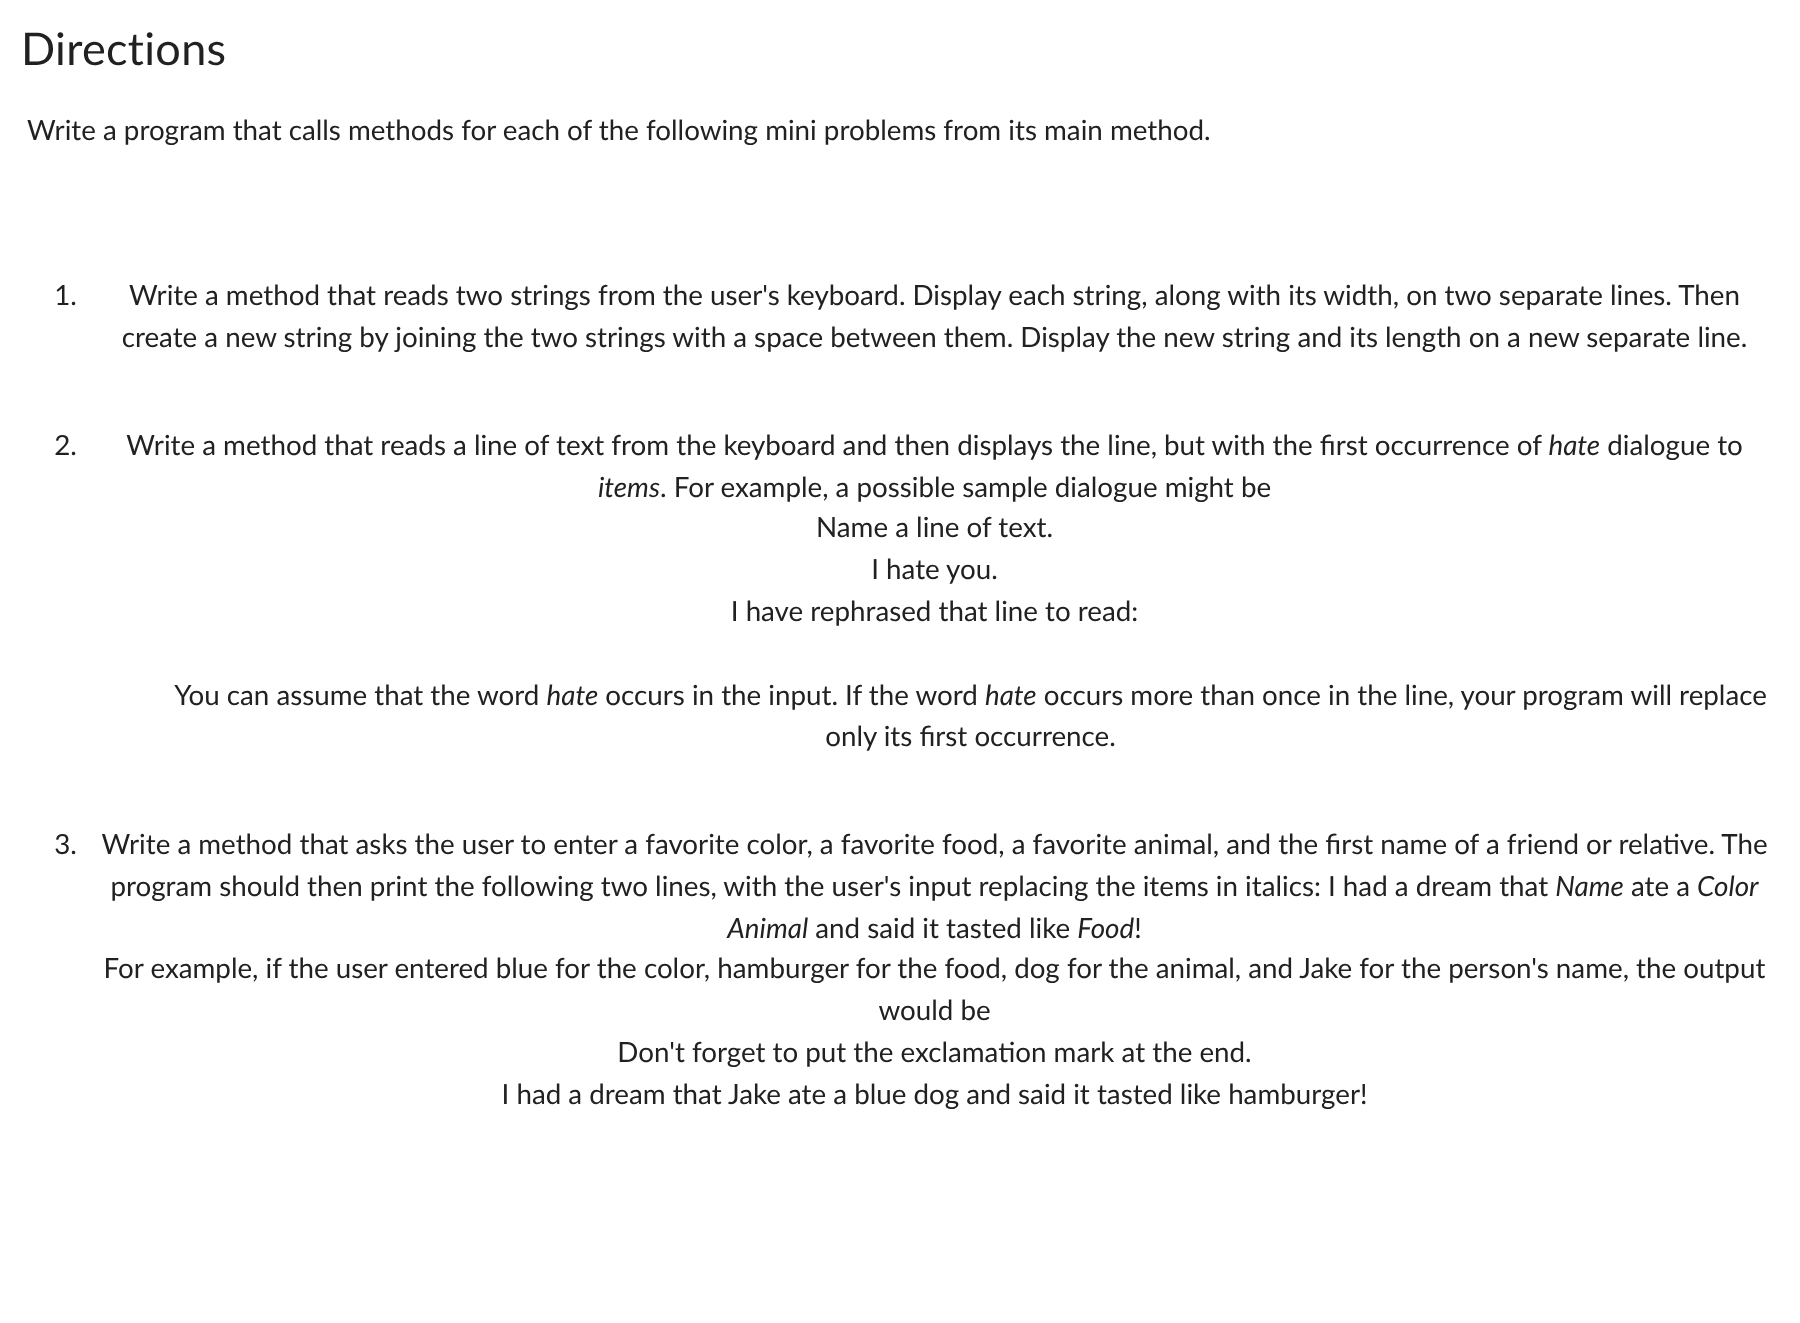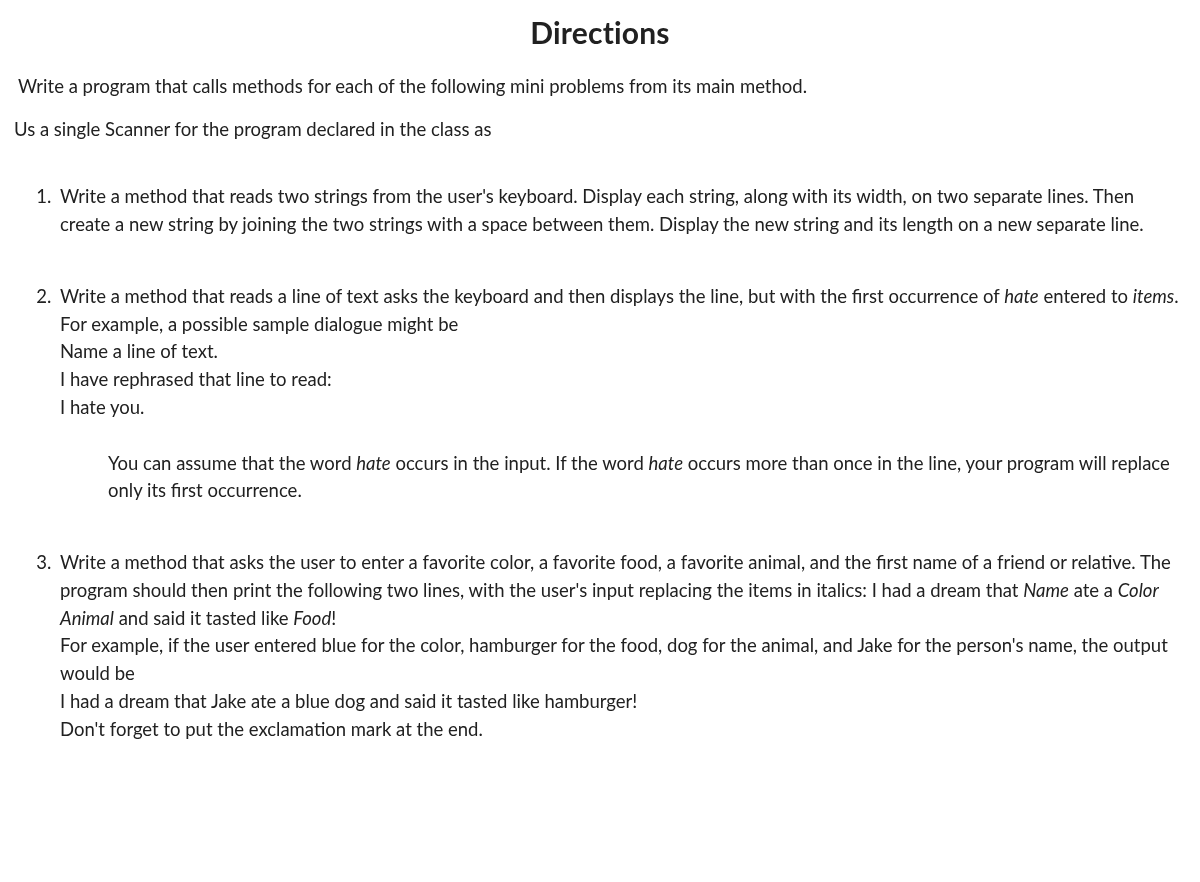--- a/index.html
+++ b/index.html
@@ -7,24 +7,23 @@
     color: #212121;
     margin: 0;
     padding: 10px 14px 30px 14px;
     font-size: 18.5px;
     line-height: 1.5;
     width: 1200px;
     box-sizing: border-box;
   }
   h2.directions-title {
     font-size: 30px;
-    font-weight: 700;
+    font-weight: 400;
     margin: 0 0 18px 0;
     letter-spacing: 0.2px;
-    text-align: center;
   }
   p.intro {
     margin: 0 0 14px 4px;
   }
   p.scanner {
     margin: 0 0 40px 0;
     line-height: 1.55;
   }
   ol.problems {
     padding-left: 42px;
@@ -32,52 +31,53 @@
   }
   ol.problems > li {
     margin-bottom: 44px;
     padding-left: 4px;
   }
   ol.problems > li:last-child {
     margin-bottom: 17px;
   }
   .li-block {
     display: block;
+    text-align: center;
   }
   .spaced-para {
     margin-top: 28px;
     margin-left: 48px;
   }
   .it { font-style: italic; }
 </style>
 </head>
 <body>
 
 <h2 class="directions-title">Directions</h2>
 
 <p class="intro">Write a program that calls methods for each of the following mini problems from its main method.</p>
 
 <p class="scanner">
-  <span>Us a single Scanner for the program declared in the class as</span><br>
+  <br>
 </p>
 
 <ol class="problems">
 
   <li>
     <span class="li-block">Write a method that reads two strings from the user's keyboard. Display each string, along with its width, on two separate lines. Then create a new string by joining the two strings with a space between them. Display the new string and its length on a new separate line.</span>
   </li>
 
   <li>
-    <span class="li-block"><span>Write a method that reads a line of text asks the keyboard and then displays the line, but with the first occurrence of </span><span class="it">hate</span><span> entered to </span><span class="it">items</span><span>. For example, a possible sample dialogue might be</span></span>
+    <span class="li-block"><span>Write a method that reads a line of text from the keyboard and then displays the line, but with the first occurrence of </span><span class="it">hate</span><span> dialogue to </span><span class="it">items</span><span>. For example, a possible sample dialogue might be</span></span>
     <span class="li-block">Name a line of text.</span>
+    <span class="li-block">I hate you.</span>
     <span class="li-block">I have rephrased that line to read:</span>
-    <span class="li-block">I hate you.</span>
     <span class="li-block spaced-para"><span>You can assume that the word </span><span class="it">hate</span><span> occurs in the input. If the word </span><span class="it">hate</span><span> occurs more than once in the line, your program will replace only its first occurrence.</span></span>
   </li>
 
   <li>
     <span class="li-block"><span>Write a method that asks the user to enter a favorite color, a favorite food, a favorite animal, and the first name of a friend or relative. The program should then print the following two lines, with the user's input replacing the items in italics: I had a dream that </span><span class="it">Name</span><span> ate a </span><span class="it">Color Animal</span><span> and said it tasted like </span><span class="it">Food</span><span>!</span></span>
     <span class="li-block">For example, if the user entered blue for the color, hamburger for the food, dog for the animal, and Jake for the person's name, the output would be</span>
+    <span class="li-block">Don't forget to put the exclamation mark at the end.</span>
     <span class="li-block">I had a dream that Jake ate a blue dog and said it tasted like hamburger!</span>
-    <span class="li-block">Don't forget to put the exclamation mark at the end.</span>
   </li>
 
 </ol>
 
 </body></html>

